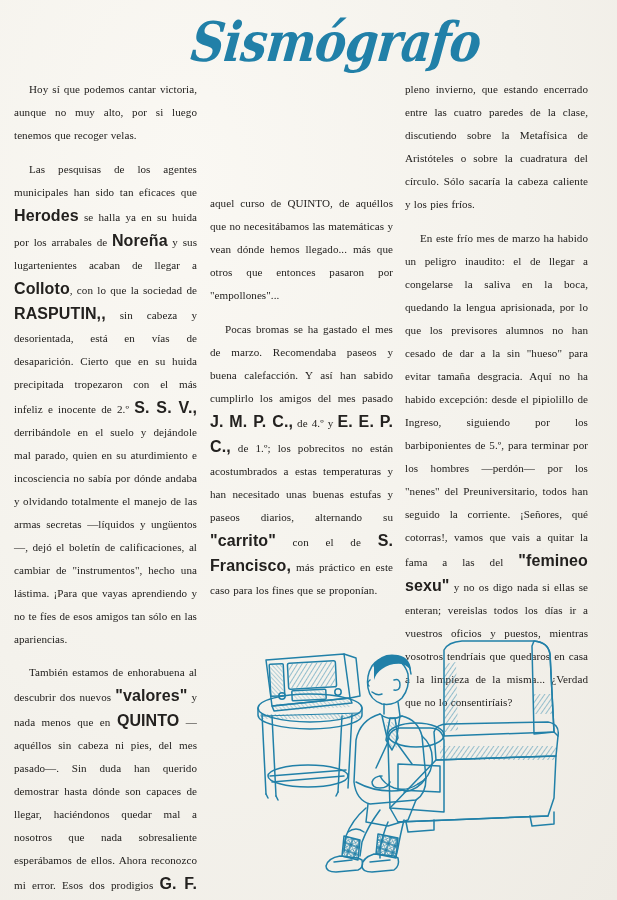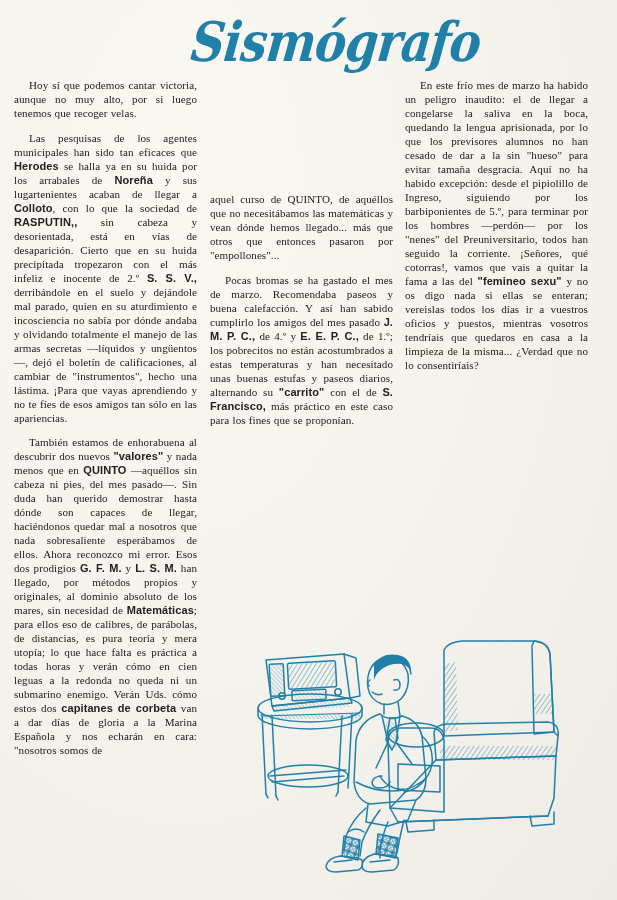--- a/index.html
+++ b/index.html
@@ -72,30 +72,30 @@
     transform-origin: left top;
     white-space: nowrap;
     padding-top: 14px;
   }
 
   p.para {
     margin: 0 0 0 0;
     text-indent: 15px;
     text-align: justify;
     font-size: 11.1px;
-    line-height: 14px;
+    line-height: 23px;
     color: #23211f;
     letter-spacing: .05px;
     word-spacing: .4px;
     -webkit-font-smoothing: none;
   }
   p.para + p.para { margin-top: 10.5px; }
   p.para.cont { text-indent: 0; }
 
-  b, .bold { font-weight: 700; font-family: "Liberation Sans", sans-serif; font-size: 11px; letter-spacing: .1px;}
+  b, .bold { font-weight: 700; font-family: "Liberation Sans", sans-serif; font-size: 16px; letter-spacing: .1px;}
 
   
   .col-2 .after-mast { margin-top: 114px; }
 
   
   .illustration {
     position: absolute;
     left: 248px;
     top: 636px;
     width: 352px;
@@ -122,20 +122,21 @@
     </div>
 
     <div class="col col-2">
       <div class="after-mast">
         <p class="para cont">aquel curso de QUINTO, de aquéllos que no necesitábamos las matemáticas y vean dónde hemos llegado... más que otros que entonces pasaron por "empollones"...</p>
         <p class="para">Pocas bromas se ha gastado el mes de marzo. Recomendaba paseos y buena calefacción. Y así han sabido cumplirlo los amigos del mes pasado <b>J. M. P. C.,</b> de 4.º y <b>E. E. P. C.,</b> de 1.º; los pobrecitos no están acostumbrados a estas temperaturas y han necesitado unas buenas estufas y paseos diarios, alternando su <b>"carrito"</b> con el de <b>S. Francisco,</b> más práctico en este caso para los fines que se proponían.</p>
       </div>
     </div>
 
     <div class="col col-3">
+      <p class="para cont">pleno invierno, que estando encerrado entre las cuatro paredes de la clase, discutiendo sobre la Metafísica de Aristóteles o sobre la cuadratura del círculo. Sólo sacaría la cabeza caliente y los pies fríos.</p>
       <p class="para">En este frío mes de marzo ha habido un peligro inaudito: el de llegar a congelarse la saliva en la boca, quedando la lengua aprisionada, por lo que los previsores alumnos no han cesado de dar a la sin "hueso" para evitar tamaña desgracia. Aquí no ha habido excepción: desde el pipiolillo de Ingreso, siguiendo por los barbiponientes de 5.º, para terminar por los hombres —perdón— por los "nenes" del Preuniversitario, todos han seguido la corriente. ¡Señores, qué cotorras!, vamos que vais a quitar la fama a las del <b>"femineo sexu"</b> y no os digo nada si ellas se enteran; vereislas todos los días ir a vuestros oficios y puestos, mientras vosotros tendríais que quedaros en casa a la limpieza de la misma... ¿Verdad que no lo consentiríais?</p>
     </div>
   </div>
 
   <div class="illustration">
     <svg viewBox="0 0 352 240" xmlns="http://www.w3.org/2000/svg" fill="none" stroke="#2180a8" stroke-width="1.5" stroke-linecap="round" stroke-linejoin="round">
 
       <defs>
         <pattern id="hatch" width="4" height="4" patternUnits="userSpaceOnUse" patternTransform="rotate(35)">
           <line x1="0" y1="0" x2="0" y2="4" stroke="#2180a8" stroke-width="1.1"></line>

